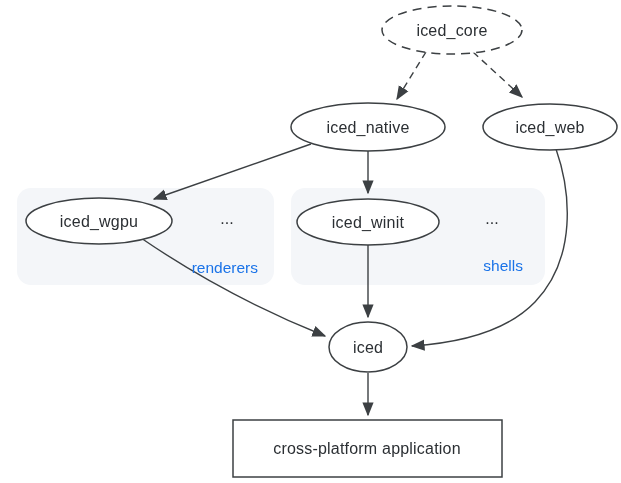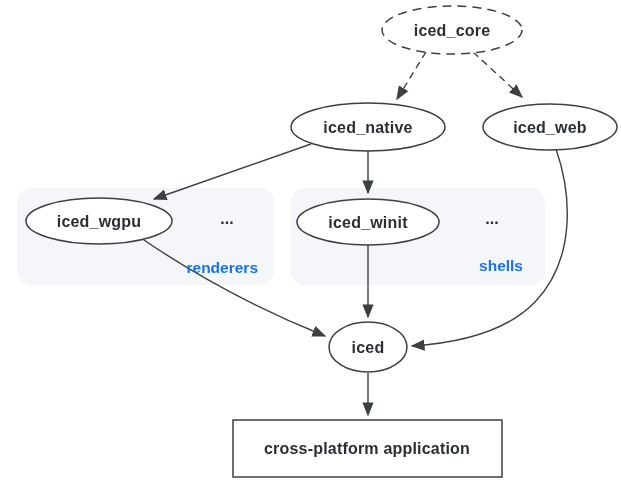--- a/index.html
+++ b/index.html
@@ -8,21 +8,20 @@
     background: #ffffff;
     width: 621px;
     height: 483px;
     overflow: hidden;
     font-family: "Liberation Sans", sans-serif;
   }
   #diagram-root {
     position: relative;
     width: 621px;
     height: 432px;
-    font-weight: bold;
   }
   svg { display: block; }
   .node-label {
     font-family: "Liberation Sans", sans-serif;
     font-size: 16px;
     letter-spacing: 0.2px;
     fill: #2b2f33;
   }
   .group-label {
     font-family: "Liberation Sans", sans-serif;

